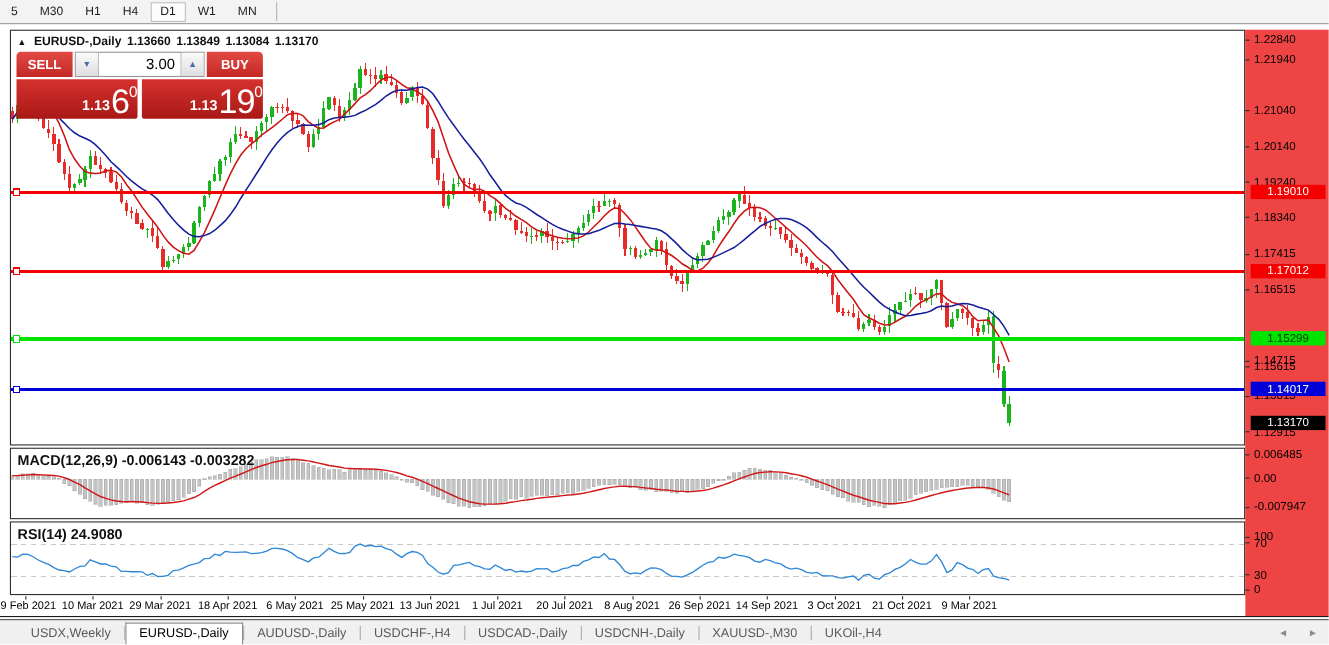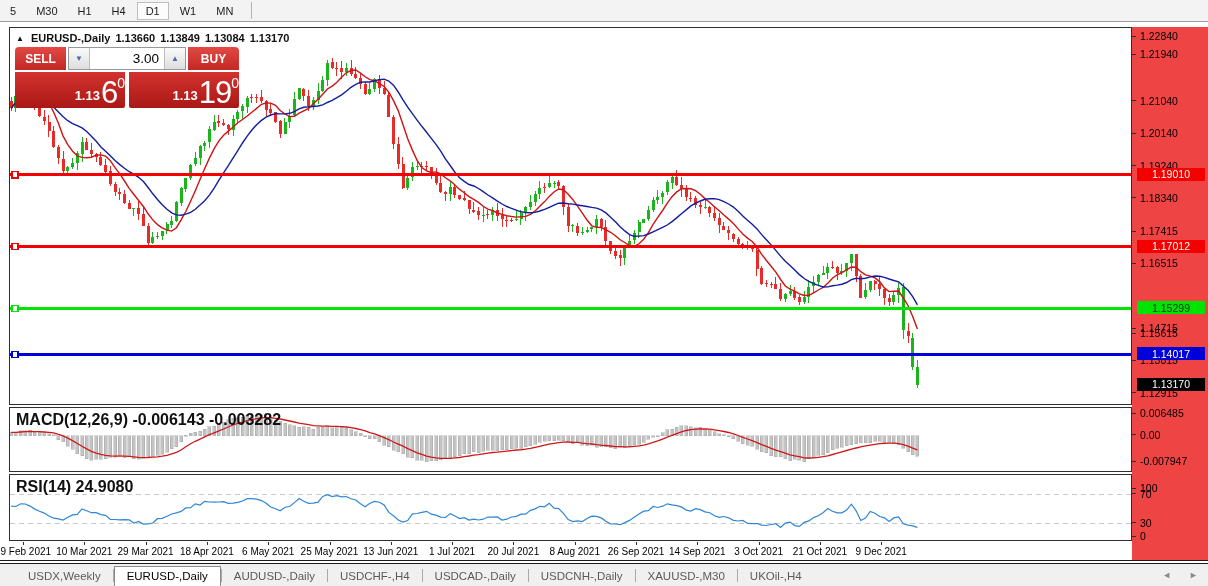--- a/index.html
+++ b/index.html
@@ -25,21 +25,21 @@
   #rsi-plot  { left:9px; top:474px; width:1123px; height:67px;  }
   .plot svg { position:absolute; left:0; top:0; }
   #chart-title {
     position:absolute; left:6px; top:4px; z-index:6;
     font-size:11px; font-weight:700; color:#101010;
     display:flex; gap:5px; align-items:center; white-space:nowrap;
   }
   #chart-title .caret { font-size:8px; margin-right:2px; }
   .ind-label {
     position:absolute; left:6px; top:3px; z-index:6;
-    font-size:16px; font-weight:700; color:#101010; white-space:nowrap;
+    font-size:13px; font-weight:700; color:#101010; white-space:nowrap;
   }
   
   #trade-panel { position:absolute; left:5px; top:19px; width:224px; z-index:7; }
   .tp-row1 { display:flex; height:23px; }
   .btn-trade {
     width:51px; color:#fff; font-size:12px; font-weight:700;
     display:flex; align-items:center; justify-content:center;
     background:linear-gradient(180deg,#e24a44,#c32824);
   }
   .btn-sell { border-radius:4px 0 0 0; }
@@ -857,21 +857,21 @@
       <div class="dlabel" style="left: 565.7px;">8 Aug 2021</div>
       <div class="dtick" style="left: 627px;"></div>
       <div class="dlabel" style="left: 627px;">26 Sep 2021</div>
       <div class="dtick" style="left: 688.3px;"></div>
       <div class="dlabel" style="left: 688.3px;">14 Sep 2021</div>
       <div class="dtick" style="left: 749.6px;"></div>
       <div class="dlabel" style="left: 749.6px;">3 Oct 2021</div>
       <div class="dtick" style="left: 810.9px;"></div>
       <div class="dlabel" style="left: 810.9px;">21 Oct 2021</div>
       <div class="dtick" style="left: 872.2px;"></div>
-      <div class="dlabel" style="left: 872.2px;">9 Dec 2021</div>
+      <div class="dlabel" style="left: 872.2px;">9 Mar 2021</div>
     </div>
   <div id="win-sep"></div>
 
   <div id="tab-bar">
     <div class="tab">USDX,Weekly</div>
       <div class="tab-sep"></div>
       <div class="tab active">EURUSD-,Daily</div>
       <div class="tab-sep"></div>
       <div class="tab">AUDUSD-,Daily</div>
       <div class="tab-sep"></div>

